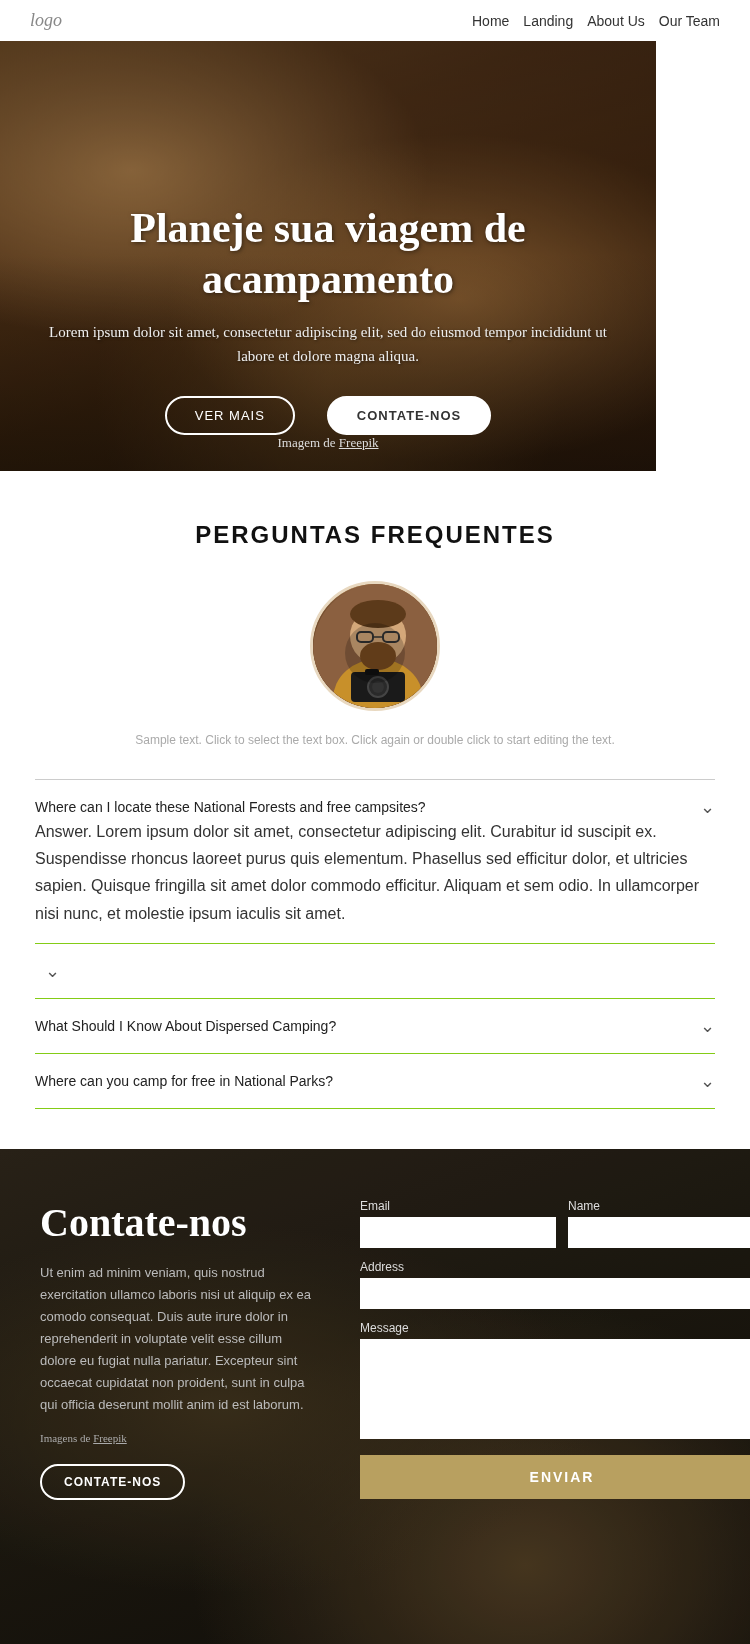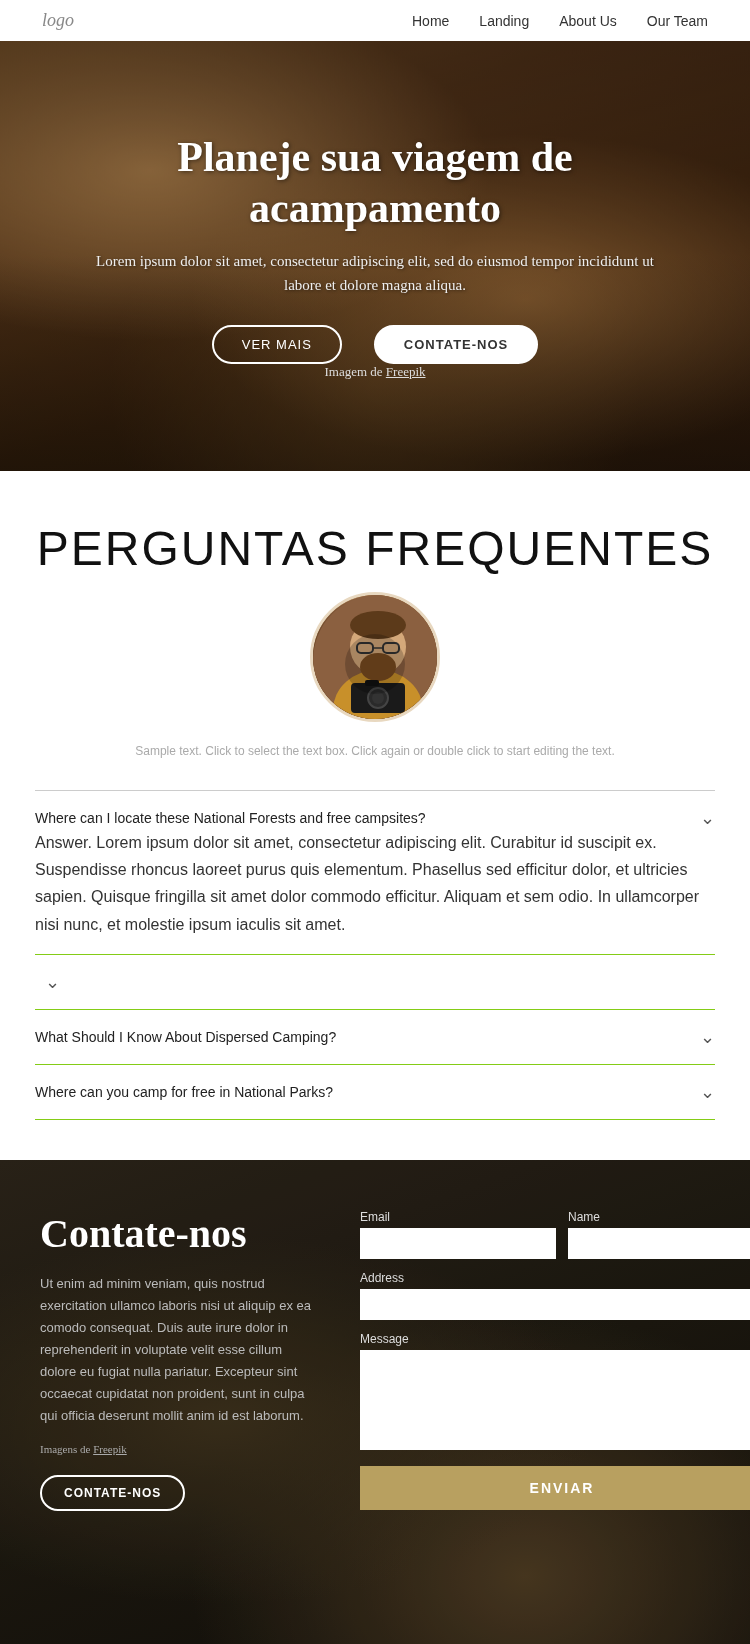--- a/index.html
+++ b/index.html
@@ -3,51 +3,51 @@
   <meta charset="utf-8">
   <style>
     * { box-sizing: border-box; margin: 0; padding: 0; }
     body { font-family: Georgia, 'Times New Roman', serif; color: #333; background: #fff; width: 750px; }
 
     
     .navbar {
       display: flex;
       align-items: center;
       justify-content: space-between;
-      padding: 10px 42px;
+      padding: 10px 30px;
       background: #fff;
       position: relative;
       z-index: 10;
       text-align: right;
     }
     .navbar-logo {
       font-size: 18px;
       color: #888;
       font-style: italic;
     }
     .navbar-links {
       display: flex;
-      gap: 30px;
+      gap: 14px;
     }
     .navbar-links a {
       text-decoration: none;
       color: #333;
       font-size: 14px;
       font-family: Arial, sans-serif;
     }
 
     
     .hero {
       position: relative;
-      width: 750px;
+      width: 656px;
       height: 430px;
       background: #7f1d1d;
       overflow: hidden;
       display: flex;
-      align-items: center;
+      align-items: flex-end;
       justify-content: center;
     }
     .hero-bg {
       position: absolute;
       inset: 0;
       background: linear-gradient(
         to bottom,
         rgba(30,20,10,0.45) 0%,
         rgba(60,40,15,0.35) 50%,
         rgba(20,15,5,0.6) 100%
@@ -121,25 +121,25 @@
     }
     .hero-credit a { color: #ddd; }
 
     
     .faq-section {
       background: #fff;
       padding: 50px 30px 40px;
     }
     .faq-title {
       text-align: center;
-      font-size: 48px;
-      font-weight: 400;
+      font-size: 24px;
+      font-weight: 700;
       letter-spacing: 2px;
       color: #111;
-      margin-bottom: 16px;
+      margin-bottom: 32px;
       font-family: Arial, sans-serif;
     }
     .faq-avatar-wrap {
       display: flex;
       justify-content: center;
       margin-bottom: 20px;
     }
     .faq-avatar {
       width: 130px;
       height: 130px;

